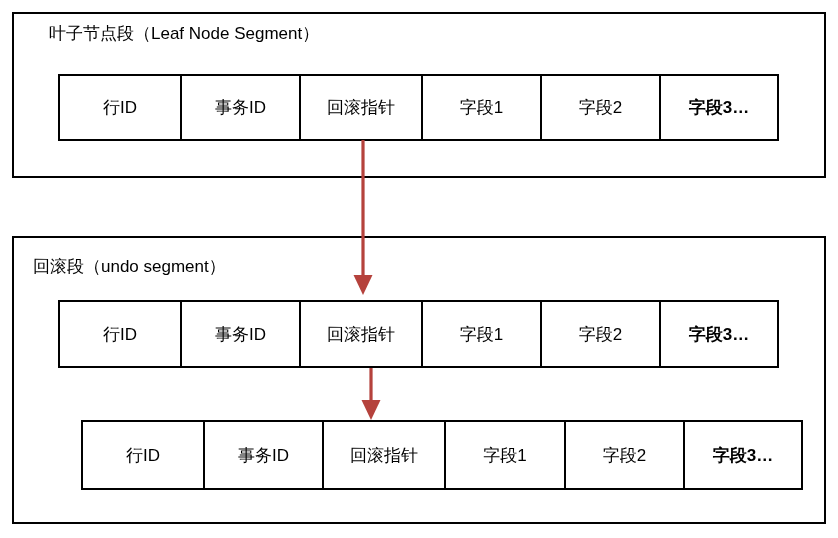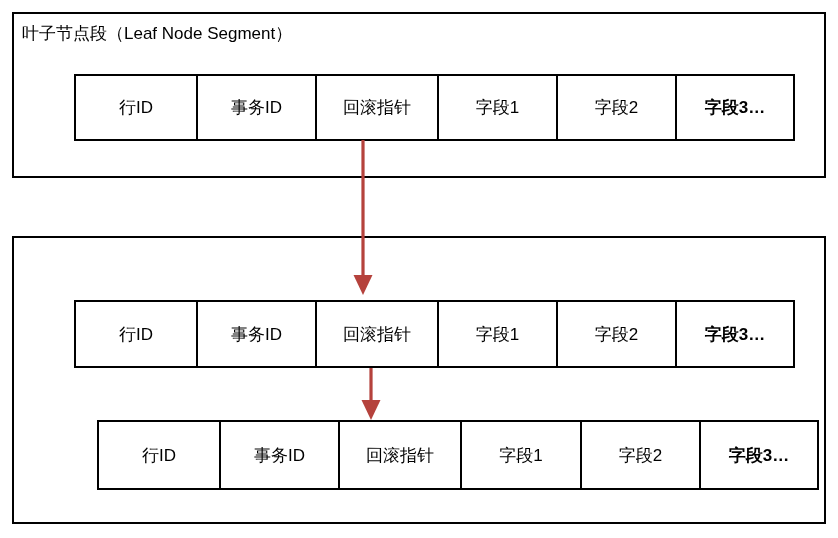--- a/index.html
+++ b/index.html
@@ -30,21 +30,20 @@
     line-height: 1;
     color: #000000;
     white-space: nowrap;
   }
   .rec-table {
     position: absolute;
     display: flex;
     box-sizing: border-box;
     border: 2px solid #000000;
     background: #ffffff;
-    margin-left: 16px;
   }
   .rec-cell {
     box-sizing: border-box;
     display: flex;
     align-items: center;
     justify-content: center;
     font-size: 17px;
     color: #000000;
     border-right: 2px solid #000000;
     white-space: nowrap;
@@ -62,33 +61,34 @@
     pointer-events: none;
   }
 </style>
 </head>
 <body>
 
 <div id="canvas">
 
   <div class="panel" style="left:12px; top:12px; width:814px; height:166px;"></div>
 
-  <div class="panel-title" style="left:22px; top:25px;">叶子节点段（Leaf Node Segment）</div>
+  <div class="panel-title" style="left:49px; top:25px;">叶子节点段（Leaf Node Segment）</div>
 
   <div class="rec-table" style="left:58px; top:74px; width:721px; height:67px;">
     <div class="rec-cell" style="width:122px;">行ID</div>
     <div class="rec-cell" style="width:119px;">事务ID</div>
     <div class="rec-cell" style="width:122px;">回滚指针</div>
     <div class="rec-cell" style="width:119px;">字段1</div>
     <div class="rec-cell" style="width:119px;">字段2</div>
     <div class="rec-cell" style="width:116px;">字段3…</div>
   </div>
 
   <div class="panel" style="left:12px; top:236px; width:814px; height:288px;"></div>
 
+  <div class="panel-title" style="left:33px; top:258px;">回滚段（undo segment）</div>
 
   <div class="rec-table" style="left:58px; top:300px; width:721px; height:68px;">
     <div class="rec-cell" style="width:122px;">行ID</div>
     <div class="rec-cell" style="width:119px;">事务ID</div>
     <div class="rec-cell" style="width:122px;">回滚指针</div>
     <div class="rec-cell" style="width:119px;">字段1</div>
     <div class="rec-cell" style="width:119px;">字段2</div>
     <div class="rec-cell" style="width:116px;">字段3…</div>
   </div>
 

